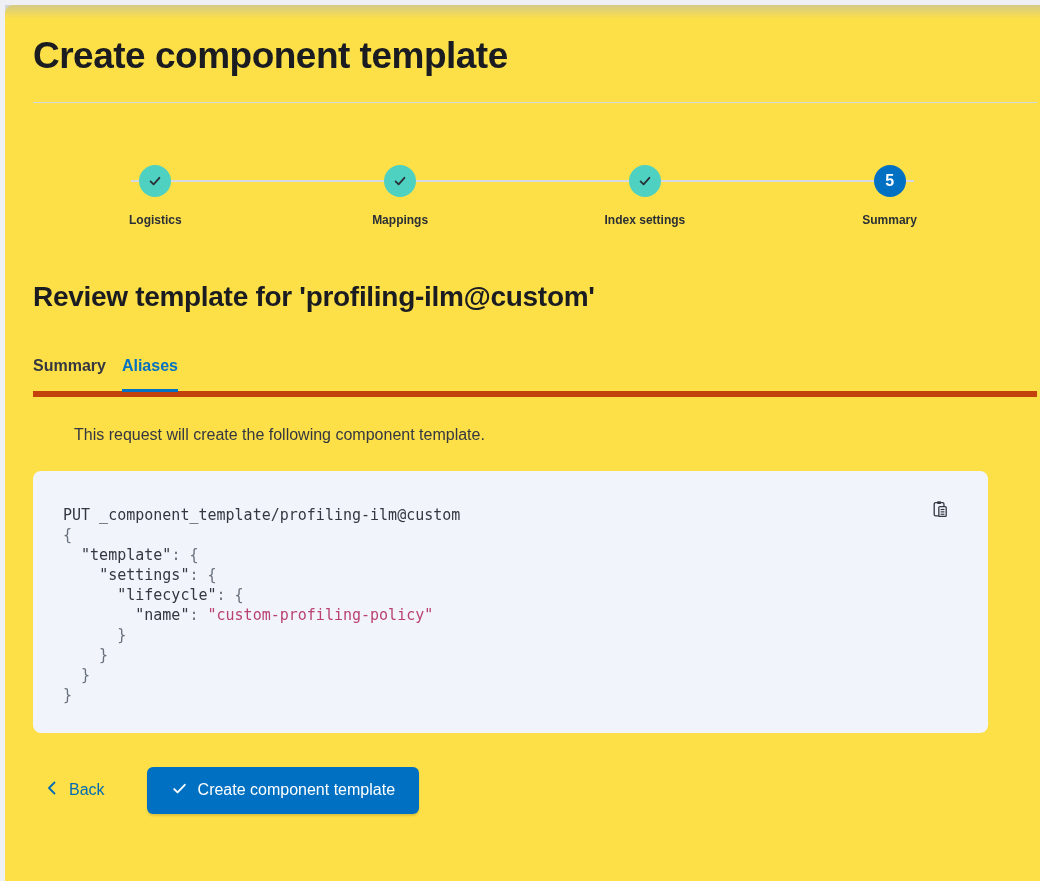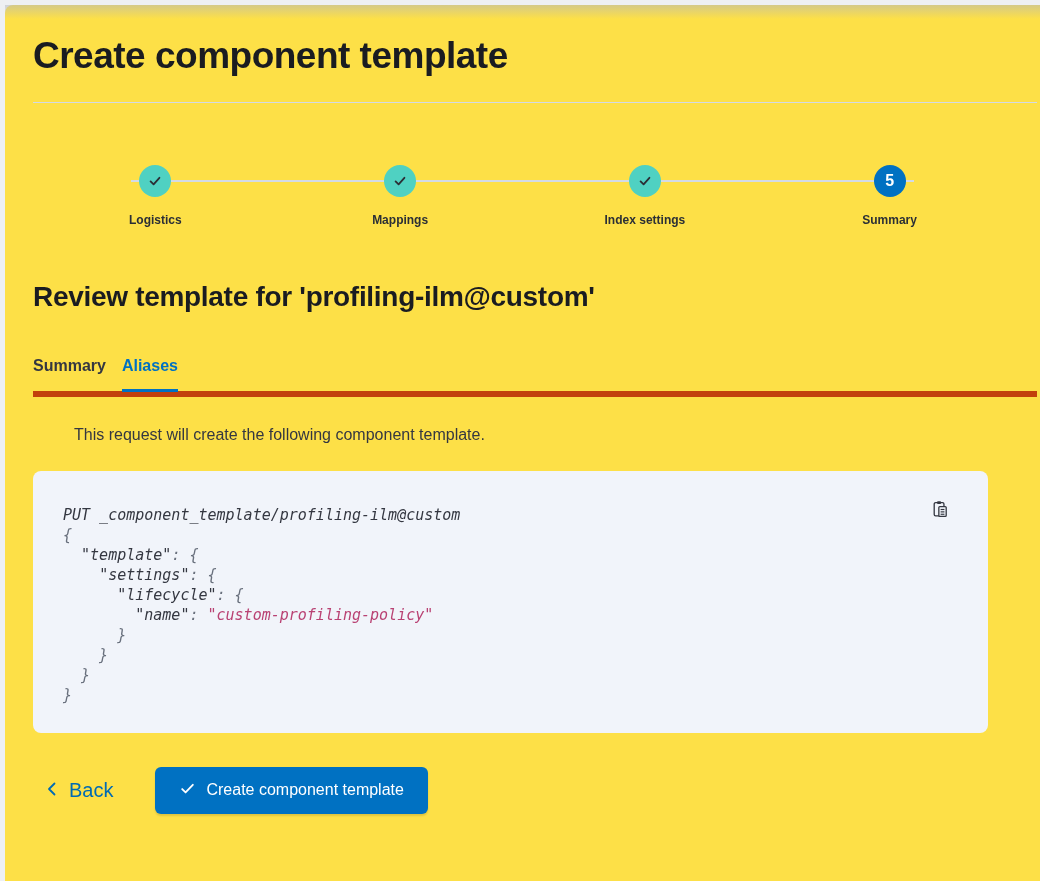--- a/index.html
+++ b/index.html
@@ -65,21 +65,20 @@
   }
   .tab.active { color:#0071c2; border-bottom-color:#0071c2; }
 
   .request-description { font-size:16px; color:#343741; margin-top:26px; line-height:1.5;margin-left:41px; }
 
   
   .code-block {
     position:relative; margin-top:24px; margin-right:24px;
     background:#f1f4fa; border-radius:8px;
     padding:34px 60px 28px 30px;
-    font-style:italic;
   }
   .code-block pre {
     font-family:"DejaVu Sans Mono","Liberation Mono",monospace;
     font-size:15px; line-height:20px; color:#343741; white-space:pre;
   }
   .tok-plain  { color:#343741; }
   .tok-key    { color:#343741; }
   .tok-punct  { color:#69707d; }
   .tok-string { color:#b94273; }
   .copy-btn {
@@ -87,21 +86,21 @@
     background:none; border:none; cursor:pointer; padding:2px;
     color:#343741; line-height:0;
   }
 
   
   .footer-actions {
     display:flex; align-items:center; margin-top:34px; padding-left:12px;
   }
   .back-link {
     display:inline-flex; align-items:center; gap:10px;
-    color:#006bb4; font-size:20px; font-weight:500;
+    color:#006bb4; font-size:16px; font-weight:500;
     background:none; border:none; cursor:pointer;
     font-family:"Liberation Sans", sans-serif;
   }
   .create-btn {
     display:inline-flex; align-items:center; gap:10px;
     margin-left:42px; height:47px; padding:0 24px;
     background:#0071c2; color:#ffffff; border:none; border-radius:6px;
     font-size:16px; font-weight:500; cursor:pointer;
     font-family:"Liberation Sans", sans-serif;
     box-shadow:0 2px 2px rgba(0,0,0,0.12);

